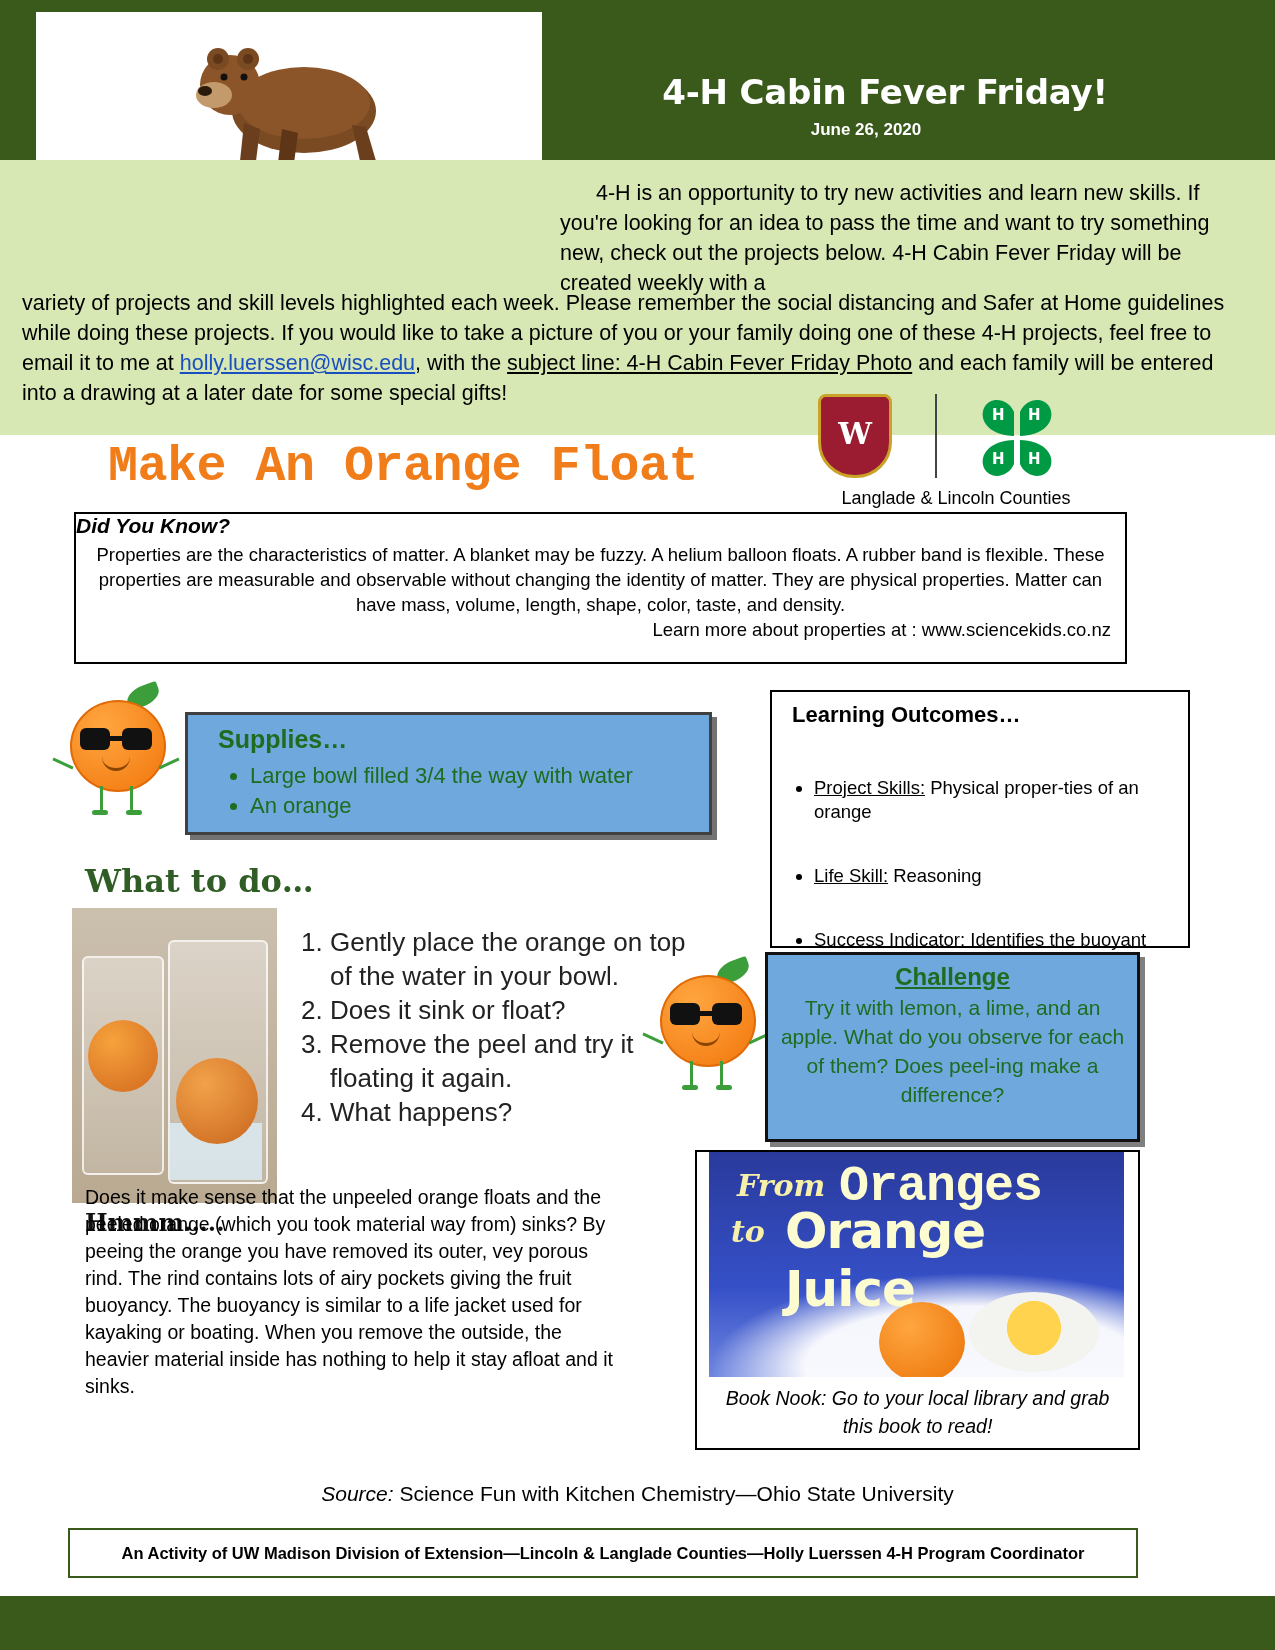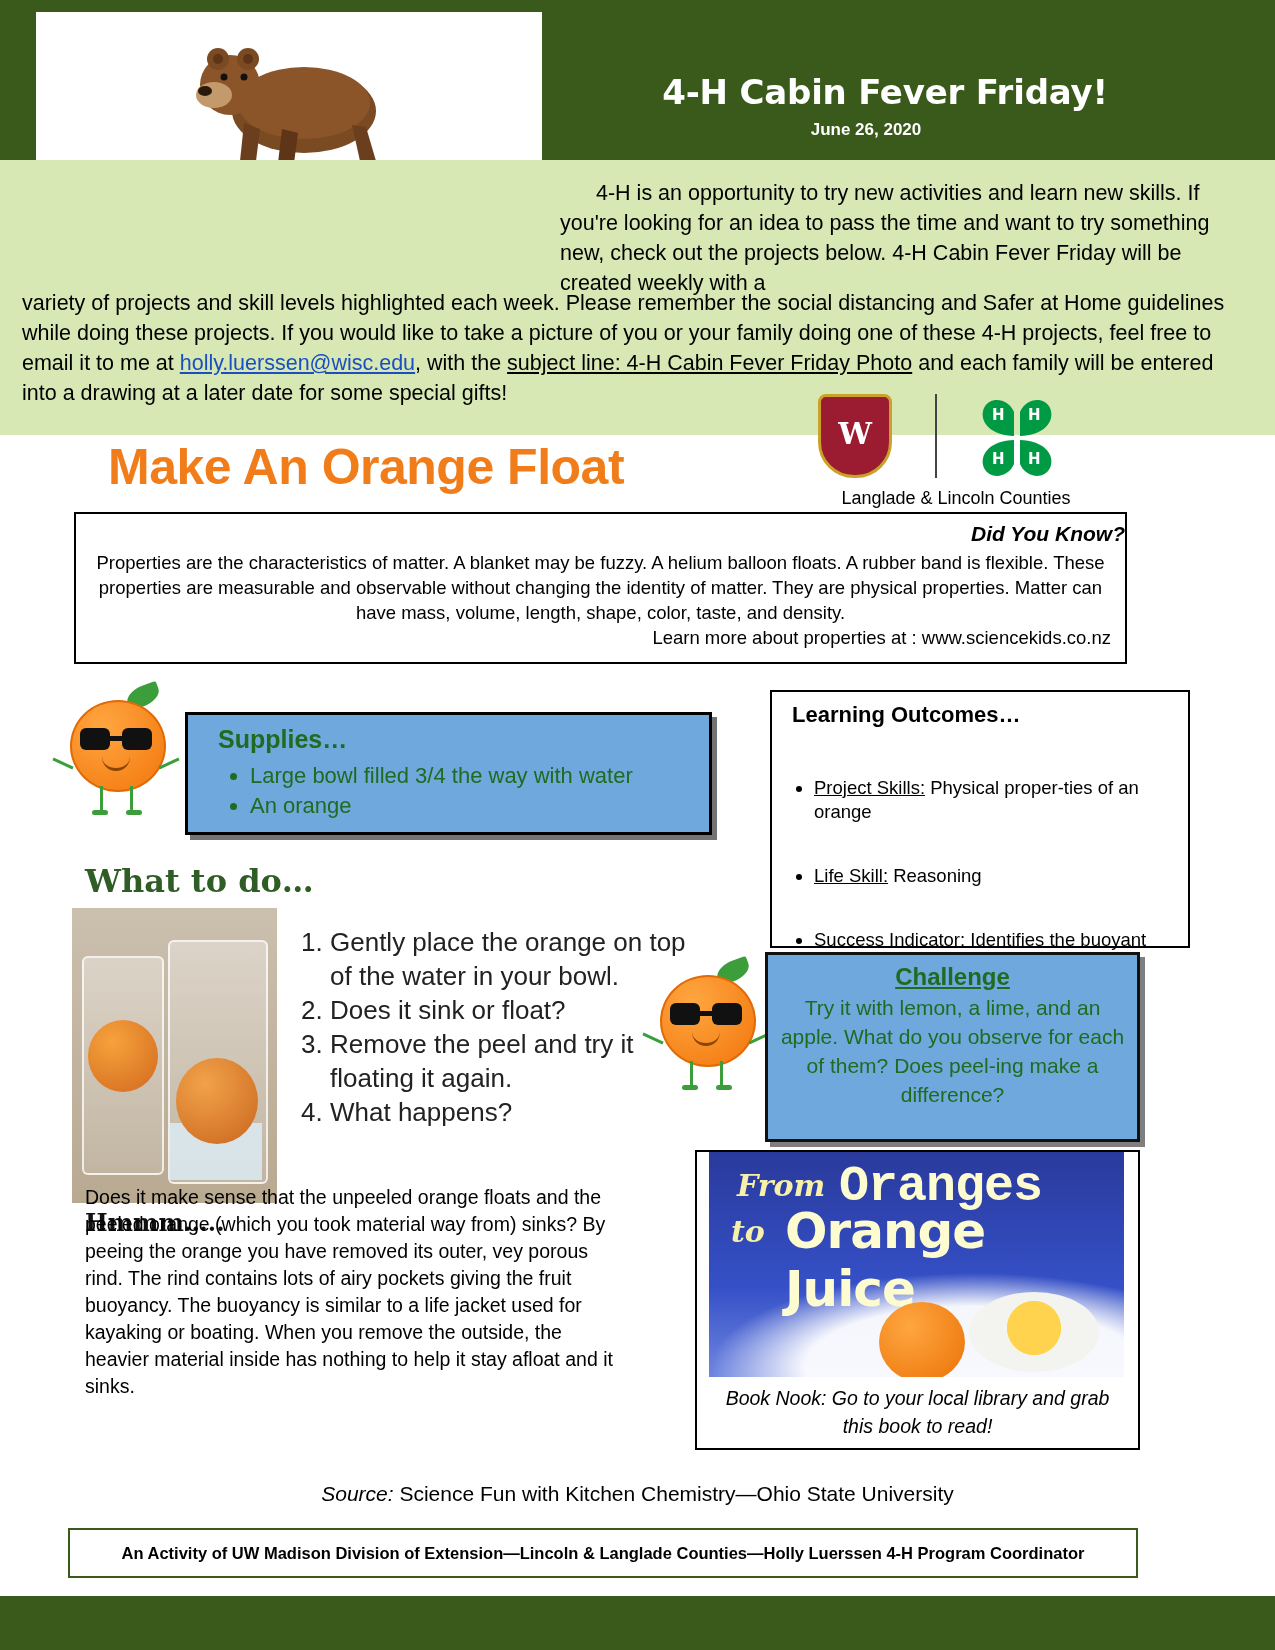--- a/index.html
+++ b/index.html
@@ -68,21 +68,21 @@
     font-family:"Liberation Sans", sans-serif;
   }
   .intro-text .indent{display:inline-block;width:36px;}
   .para2{position:absolute;left:22px;top:128px;width:1230px;font-size:21.5px;line-height:30px;}
   a.link{color:#1a4fbf;text-decoration:underline;margin-top:33px;}
   .uline{text-decoration:underline;}
 
   
   .main-title{
     position:absolute;left:108px;top:438px;
-    font-family:Liberation Sans, sans-serif;
+    font-family:Liberation Mono, monospace;
     font-weight:bold;font-size:50px;color:#f07d1a;
     letter-spacing:-0.5px;
   }
   .uw-crest{
     position:absolute;left:818px;top:394px;width:74px;height:84px;
   }
   .crest-shield{
     position:absolute;left:0;top:0;width:74px;height:84px;
     background:#9b1b30;
     border-radius:8px 8px 36px 36px;
@@ -99,31 +99,31 @@
     position:absolute;left:806px;top:488px;width:300px;text-align:center;
     font-size:18px;color:#000;
   }
 
   
   .dyk-box{
     position:absolute;left:74px;top:512px;width:1053px;height:152px;
     border:2px solid #000;background:#fff;box-sizing:border-box;
   }
   .dyk-title{
-    text-align:right;font-weight:bold;font-style:italic;font-size:21px;margin-top:8px;
+    text-align:left;font-weight:bold;font-style:italic;font-size:21px;
   }
   .dyk-body{
     text-align:center;font-size:18.5px;line-height:25px;margin-top:4px;padding:0 4px;
   }
   .dyk-learn{text-align:right;font-size:18.5px;padding-right:14px;margin-top:2px;}
 
   
   .supplies-box{
     position:absolute;left:185px;top:712px;width:527px;height:123px;
-    background:#6fa8dc;border:3px solid #000000;box-sizing:border-box;
+    background:#6fa8dc;border:3px solid #404040;box-sizing:border-box;
     box-shadow:5px 5px 0 rgba(0,0,0,.55);
   }
   .supplies-title{
     position:absolute;left:30px;top:10px;font-weight:bold;font-size:25px;color:#1f6b1f;
   }
   .supplies-list{
     position:absolute;left:36px;top:46px;margin:0;padding-left:26px;color:#1f6b1f;
     font-size:22px;line-height:30px;
   }
 

